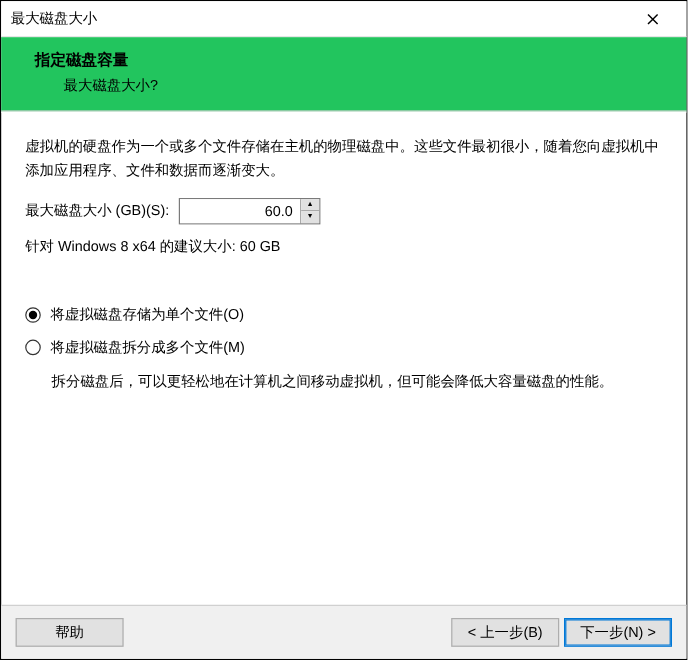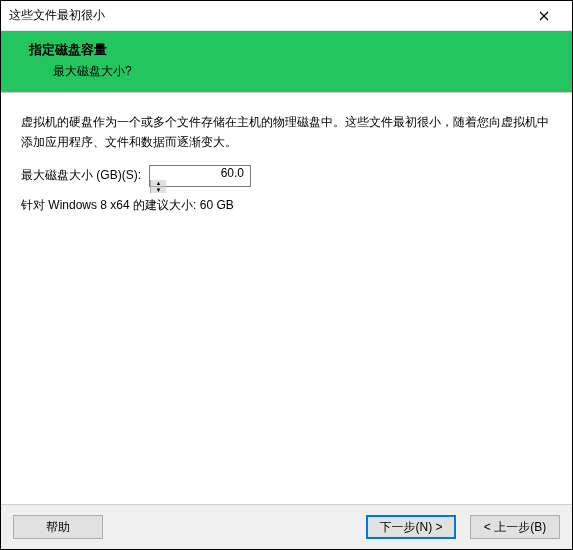--- a/index.html
+++ b/index.html
@@ -55,21 +55,20 @@
     gap: 8px;
     margin-bottom: 10px;
   }
   .size-label { }
   .size-input-wrap {
     display: flex;
     align-items: stretch;
     border: 1px solid #7a7a7a;
     height: 22px;
     background: #fff;
-    flex-direction: column;
   }
   .size-input {
     width: 100px;
     border: none;
     text-align: right;
     padding: 0 6px;
     font-size: 12px;
     font-family: inherit;
     outline: none;
   }
@@ -120,21 +119,21 @@
   }
   .radio-hint {
     margin: 4px 0 0 22px;
     line-height: 1.7;
   }
   .footer {
     border-top: 1px solid #d0d0d0;
     padding: 10px 12px;
     display: flex;
     align-items: center;
-    gap: 14px;
+    gap: 4px;
     background: #f0f0f0;
   }
   .footer .spacer { flex: 1; }
   .btn {
     min-width: 90px;
     height: 24px;
     border: 1px solid #adadad;
     background: #e1e1e1;
     display: inline-flex;
     align-items: center;
@@ -148,21 +147,21 @@
     border: 1px solid #0078d7;
     box-shadow: inset 0 0 0 1px #0078d7;
   }
 </style>
 </head>
 <body>
 
 <div class="window">
 
   <div class="titlebar">
-    <span class="titlebar-title">这些文件最初很小</span>
+    <span class="titlebar-title">最大磁盘大小</span>
     <div class="close-btn">
       <svg width="10" height="10" viewBox="0 0 10 10">
           <path d="M1 1 L9 9 M9 1 L1 9" stroke="#000" stroke-width="1.2" fill="none"></path>
         </svg>
     </div>
   </div>
 
   <div class="header">
     <div class="header-title">指定磁盘容量</div>
     <div class="header-sub">最大磁盘大小?</div>
@@ -177,22 +176,33 @@
         <input class="size-input" type="text" value="60.0" style="">
         <div class="spinner">
           <div class="spin-btn">▲</div>
           <div class="spin-btn">▼</div>
         </div>
       </div>
     </div>
 
     <div class="recommend">针对 Windows 8 x64 的建议大小: 60 GB</div>
 
+    <div class="radio-group">
+      <div class="radio-row">
+        <span class="radio checked"></span>
+        <span>将虚拟磁盘存储为单个文件(O)</span>
+      </div>
+      <div class="radio-row">
+        <span class="radio"></span>
+        <span>将虚拟磁盘拆分成多个文件(M)</span>
+      </div>
+      <div class="radio-hint">拆分磁盘后，可以更轻松地在计算机之间移动虚拟机，但可能会降低大容量磁盘的性能。</div>
+    </div>
   </div>
 
   <div class="footer">
     <button class="btn">帮助</button>
     <div class="spacer"></div>
+    <button class="btn">&lt; 上一步(B)</button>
     <button class="btn default">下一步(N) &gt;</button>
-    <button class="btn">&lt; 上一步(B)</button>
   </div>
 
 </div>
 
 </body></html>

